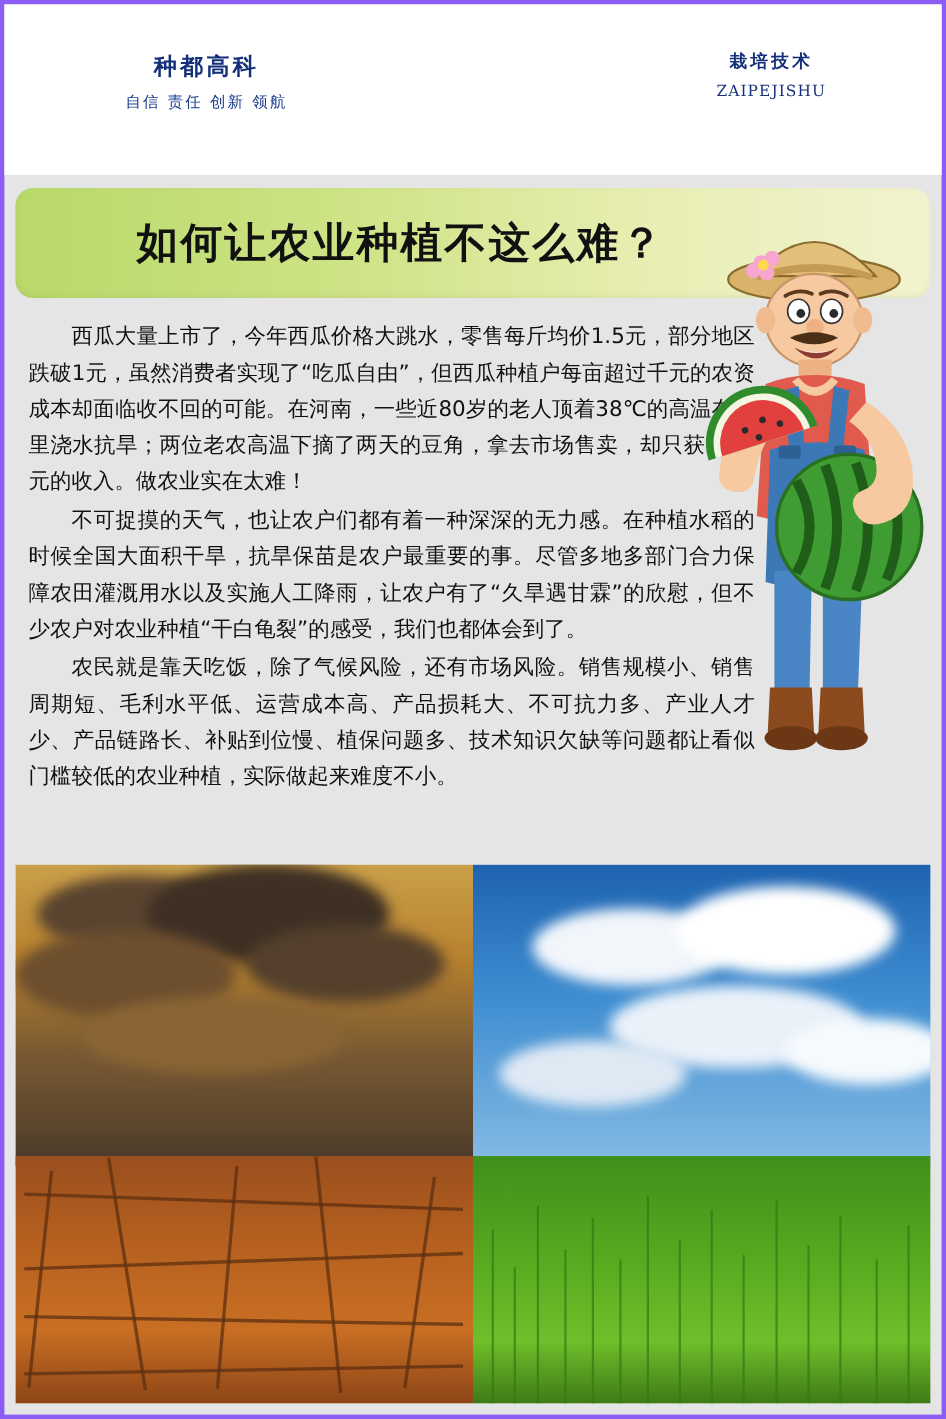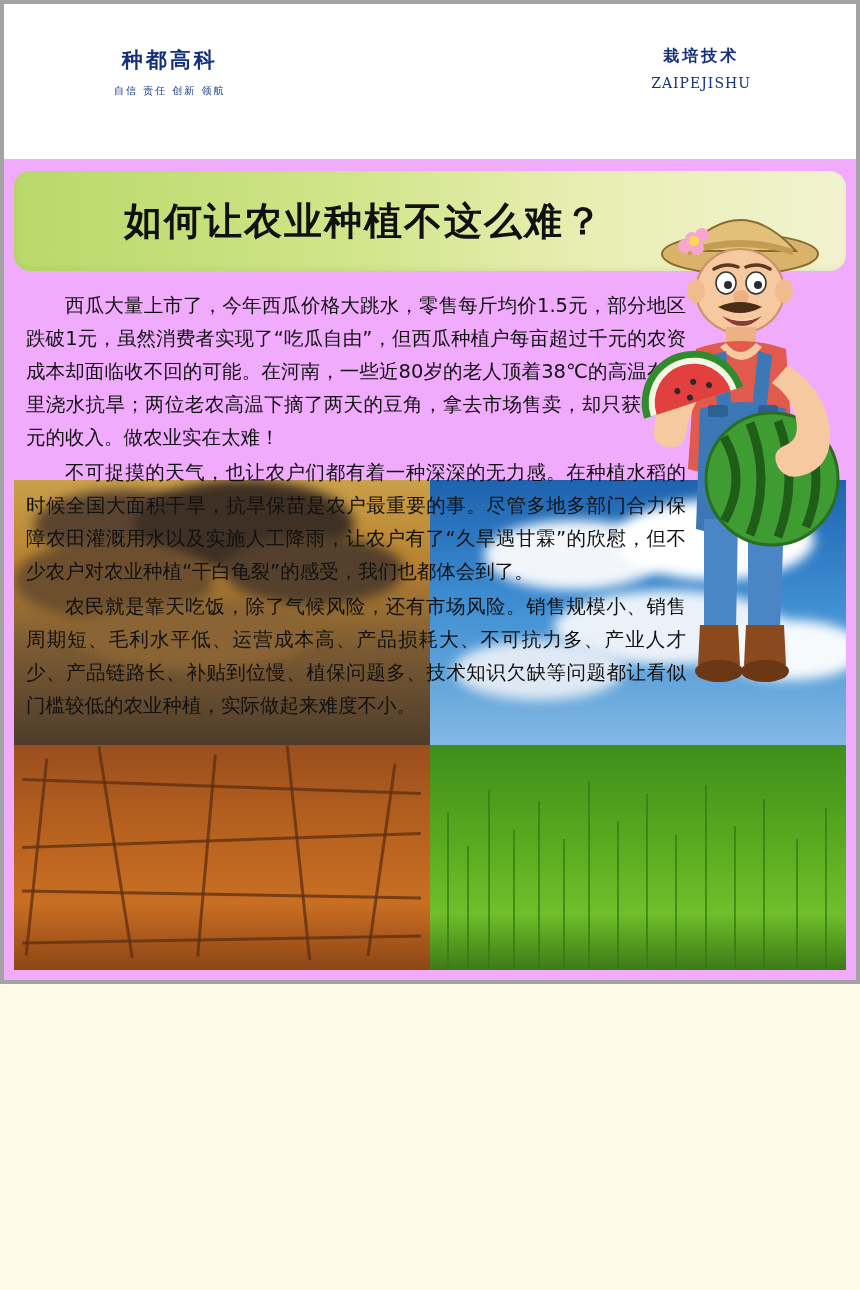--- a/index.html
+++ b/index.html
@@ -4,24 +4,24 @@
 <style>
   html,body{margin:0;padding:0;}
   body{
     width:860px;height:1290px;
     background:#fdfbe8;
     font-family:"DejaVu Sans","Liberation Sans",sans-serif;
     overflow:hidden;
   }
   .page{
     position:relative;
-    width:860px;height:984px;
+    width:860px;height:1290px;
     box-sizing:border-box;
-    background:#f0abfc;
-    border:4px solid #a3a3a3;
+    background:#e5e5e5;
+    border:4px solid #8b5cf6;
   }
   
   .header{
     position:relative;
     height:155px;
     background:#ffffff;
     display:flex;
     align-items:flex-start;
     justify-content:space-between;
   }
@@ -32,21 +32,21 @@
   }
   .brand-left .name{
     font-family:"DejaVu Serif","Liberation Serif",serif;
     font-weight:bold;
     font-size:21px;
     letter-spacing:3px;
     color:#14307a;
   }
   .brand-left .slogan{
     margin-top:10px;
-    font-size:10px;
+    font-size:14px;
     letter-spacing:2px;
     color:#1b3c8c;
   }
   .brand-right{
     padding:42px 105px 0 0;
     text-align:center;
     color:#14307a;
   }
   .brand-right .name{
     font-family:"DejaVu Serif","Liberation Serif",serif;

